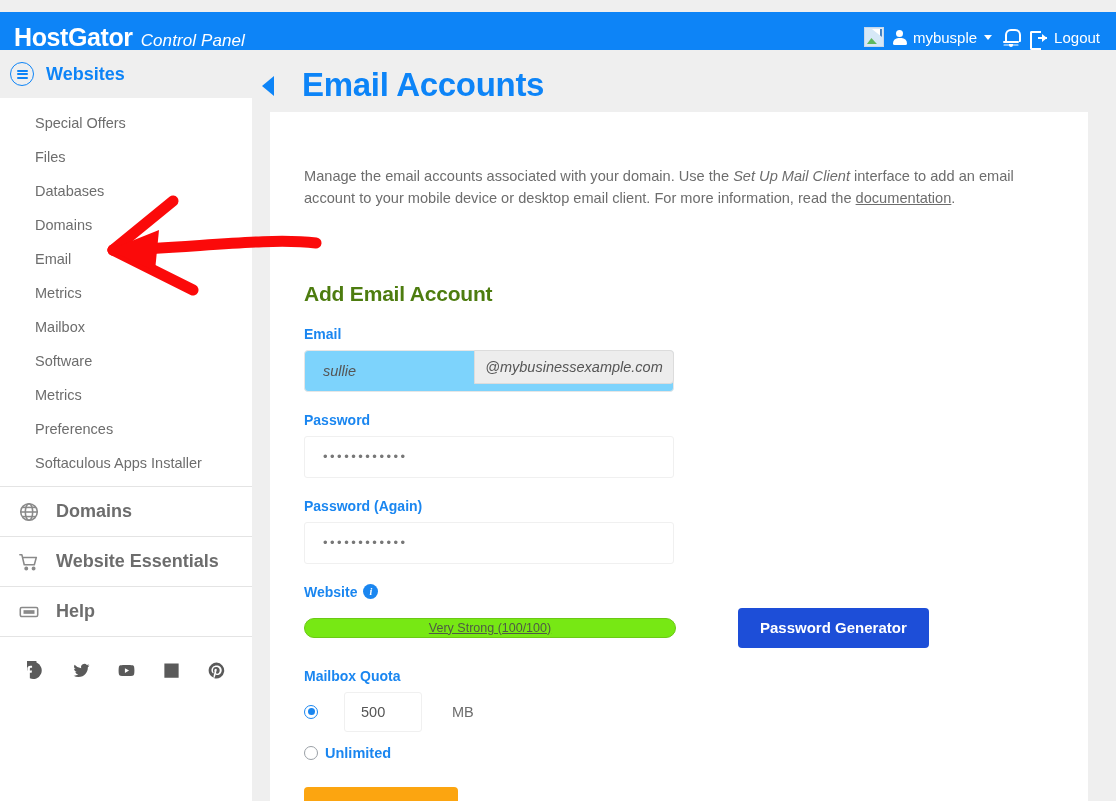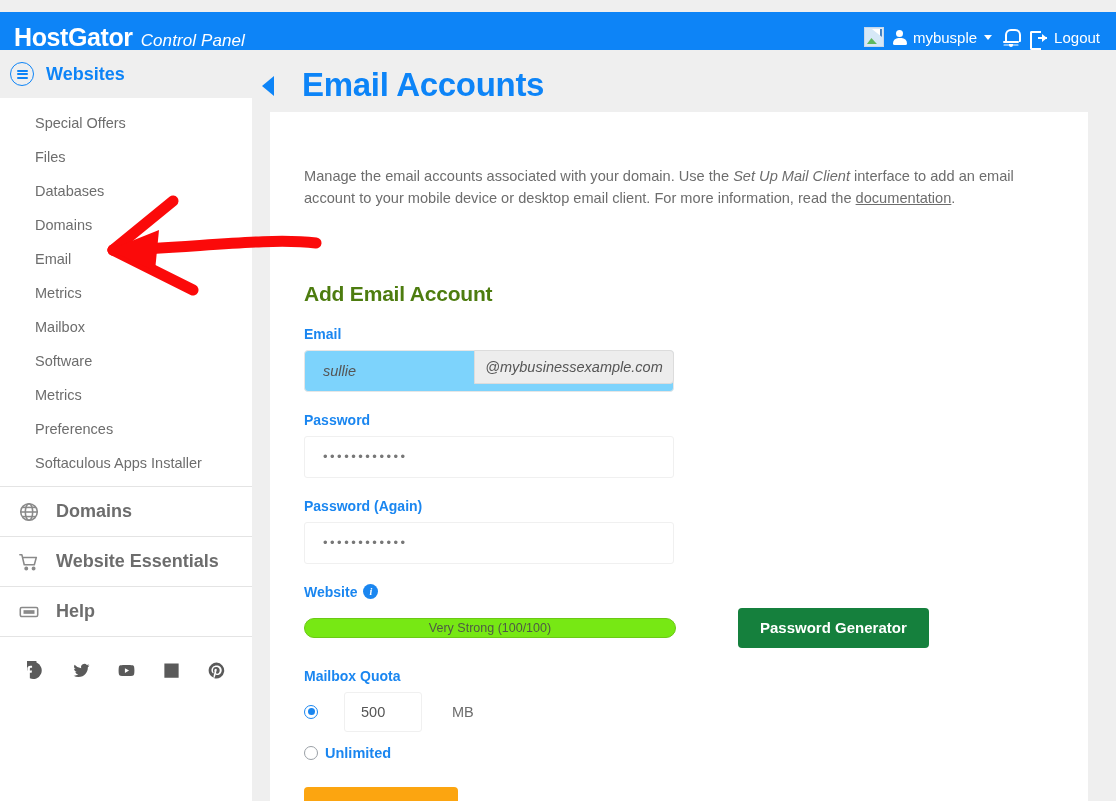--- a/index.html
+++ b/index.html
@@ -239,24 +239,24 @@
     display: inline-flex; align-items: center; justify-content: center;
     font-family: "Liberation Serif", serif;
   }
   .strength-row {
     display: flex; align-items: center; gap: 32px; margin-top: 2px;
   }
   .meter {
     width: 372px; height: 20px; border-radius: 10px;
     background: #77e814; border: 1px solid #6bc915;
     display: flex; align-items: center; justify-content: center;
-    color: #4f5b45; font-size: 12.5px;
+    color: #4f5b45; font-size: 12.5px; text-decoration: underline;
   }
   .gen-btn {
-    background: #15803d; color: #ffffff;
+    background: #1d4ed8; color: #ffffff;
     font-size: 15px; font-weight: bold;
     border: none; border-radius: 4px;
     padding: 0 22px; height: 40px; cursor: pointer;
     margin-left: 30px;
     font-family: "Liberation Sans", sans-serif;
   }
   .quota-row {
     display: flex; align-items: center; gap: 12px; margin-top: 6px;
   }
   .radio {

